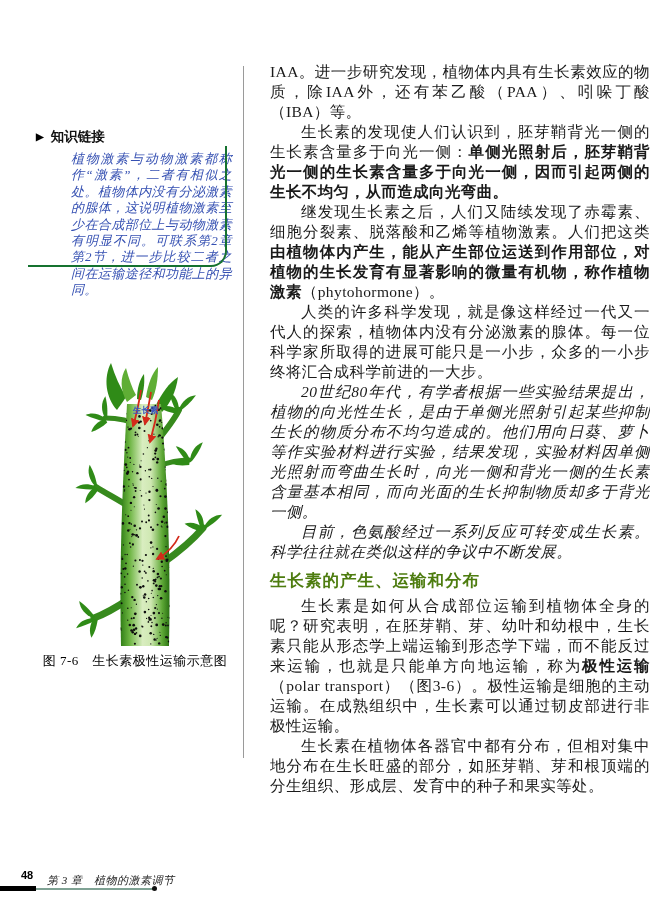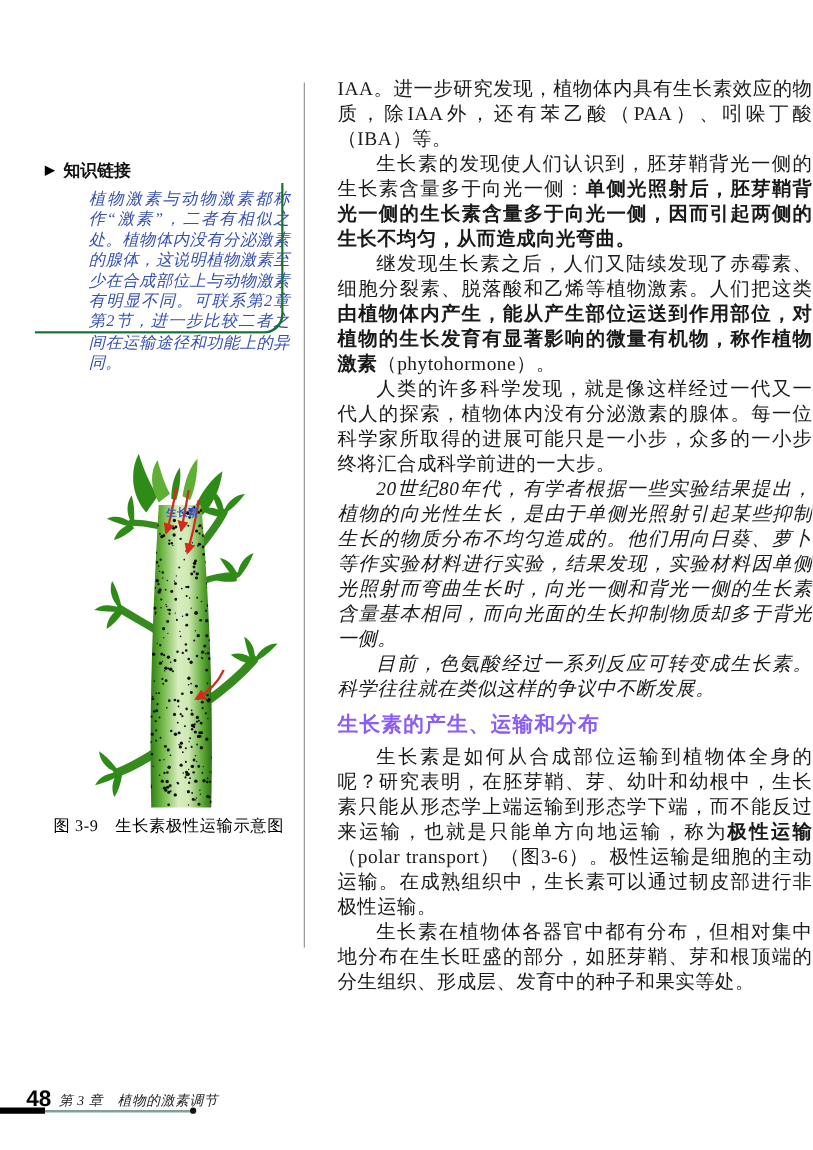--- a/index.html
+++ b/index.html
@@ -35,27 +35,27 @@
     position:absolute; left:270px; top:62px; width:380px;
     font-size:15.5px; line-height:20px; color:#1a1a1a;
     text-align:justify; letter-spacing:0.4px;
   }
   .main-col p{ margin:0; }
   .main-col p.indent{ text-indent:2em; }
   .seg-b{ font-weight:bold; }
   .seg-k{ font-style:italic; }
   .sec-heading{
     font-family:"Liberation Sans", sans-serif;
-    font-size:16.5px; font-weight:bold; color:#8b5cf6;
+    font-size:16.5px; font-weight:bold; color:#4d7c0f;
     margin:8px 0 6px 0; letter-spacing:1px;
   }
   
   .footer-pagenum{
     position:absolute; left:21px; top:869px;
-    font-family:"Liberation Sans", sans-serif; font-weight:bold; font-size:18px; color:#000;
+    font-family:"Liberation Sans", sans-serif; font-weight:bold; font-size:11px; color:#000;
   }
   .footer-chapter{
     position:absolute; left:47px; top:873px;
     font-size:11px; color:#222; letter-spacing:0.5px;font-style:italic;
   }
   .footer-blackbar{ position:absolute; left:0; top:886px; width:36px; height:5px; background:#000; }
   .footer-greenline{ position:absolute; left:36px; top:888px; width:118px; height:1.5px; background:#7fa294; }
   .footer-dot{ position:absolute; left:152px; top:886px; width:5px; height:5px; border-radius:50%; background:#111; }
 </style>
 </head>
@@ -583,21 +583,21 @@
 
     <g stroke="#d42a1a" stroke-width="1.8" fill="none">
       <path d="M96,34 C94,46 92,58 88,70" marker-end="url(#ah)"></path>
       <path d="M106,36 C104,48 102,58 100,68" marker-end="url(#ah)"></path>
       <path d="M114,44 C112,58 109,72 105,86" marker-end="url(#ah)"></path>
       <path d="M134,180 C129,191 121,198 112,203" marker-end="url(#ah)"></path>
     </g>
 
     <text x="88" y="57" font-size="8.5" font-weight="bold" fill="#3a55c0" font-family="Liberation Sans, sans-serif">生长素</text>
   </svg>
-  <div class="fig-caption">图 3-9　生长素极性运输示意图</div>
+  <div class="fig-caption">图 7-6　生长素极性运输示意图</div>
 
   <div class="divider"></div>
 
   <div class="main-col" id="main-col">
       <p class=""><span class="seg-n">IAA。进一步研究发现，植物体内具有生长素效应的物质，除IAA外，还有苯乙酸（PAA）、吲哚丁酸（IBA）等。</span></p>
       <p class="indent"><span class="seg-n">生长素的发现使人们认识到，胚芽鞘背光一侧的生长素含量多于向光一侧：</span><span class="seg-b">单侧光照射后，胚芽鞘背光一侧的生长素含量多于向光一侧，因而引起两侧的生长不均匀，从而造成向光弯曲。</span></p>
       <p class="indent"><span class="seg-n">继发现生长素之后，人们又陆续发现了赤霉素、细胞分裂素、脱落酸和乙烯等植物激素。人们把这类</span><span class="seg-b">由植物体内产生，能从产生部位运送到作用部位，对植物的生长发育有显著影响的微量有机物，称作植物激素</span><span class="seg-n">（phytohormone）。</span></p>
       <p class="indent"><span class="seg-n">人类的许多科学发现，就是像这样经过一代又一代人的探索，植物体内没有分泌激素的腺体。每一位科学家所取得的进展可能只是一小步，众多的一小步终将汇合成科学前进的一大步。</span></p>
       <p class="indent"><span class="seg-k">20世纪80年代，有学者根据一些实验结果提出，植物的向光性生长，是由于单侧光照射引起某些抑制生长的物质分布不均匀造成的。他们用向日葵、萝卜等作实验材料进行实验，结果发现，实验材料因单侧光照射而弯曲生长时，向光一侧和背光一侧的生长素含量基本相同，而向光面的生长抑制物质却多于背光一侧。</span></p>
       <p class="indent"><span class="seg-k">目前，色氨酸经过一系列反应可转变成生长素。科学往往就在类似这样的争议中不断发展。</span></p>

